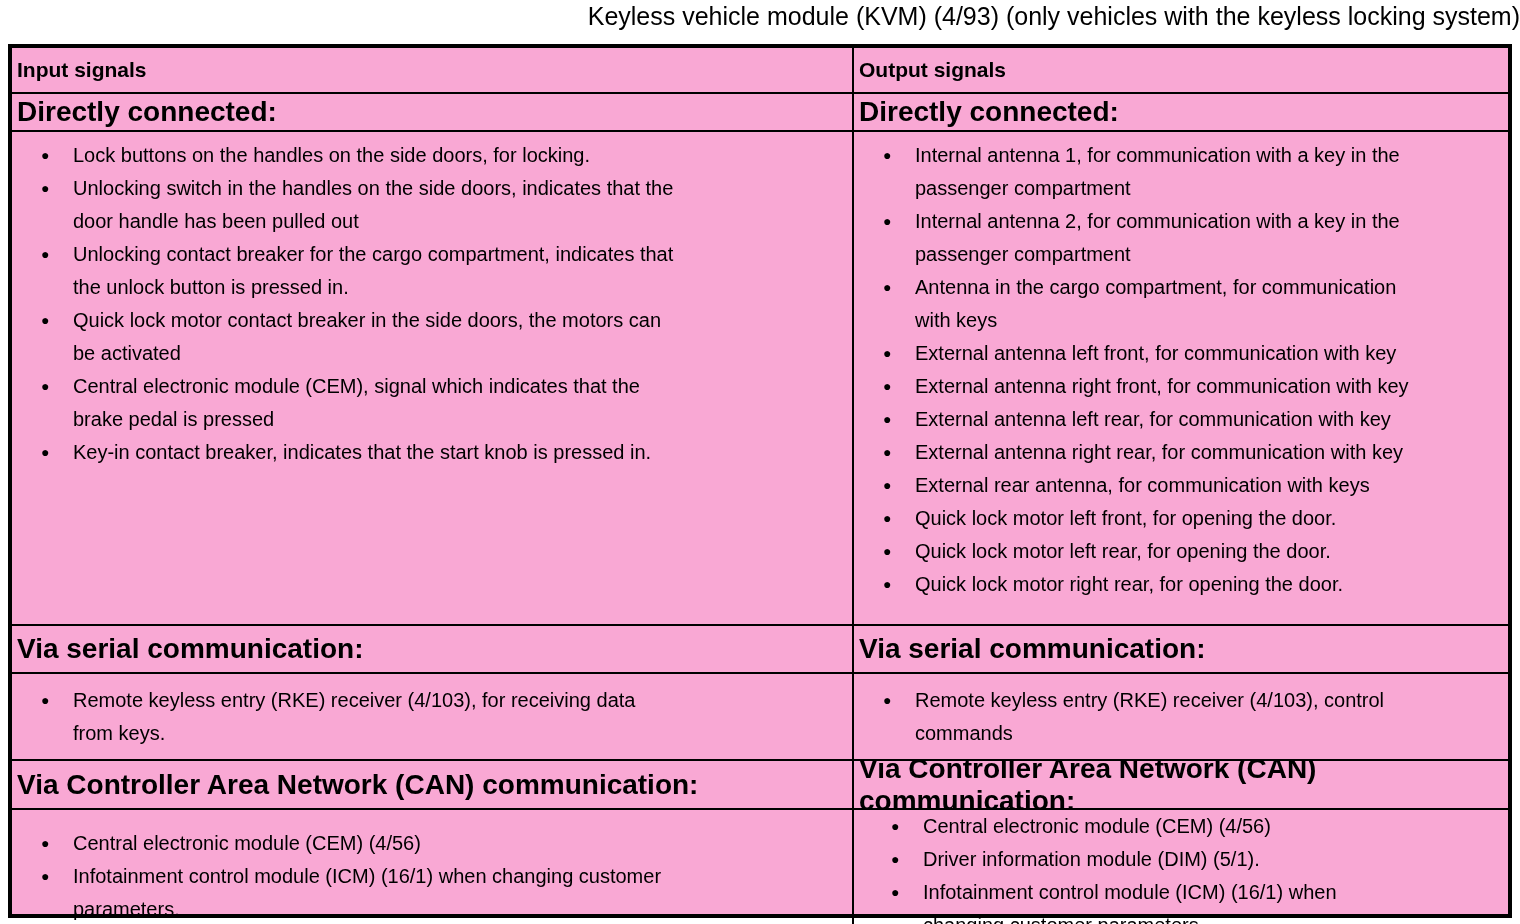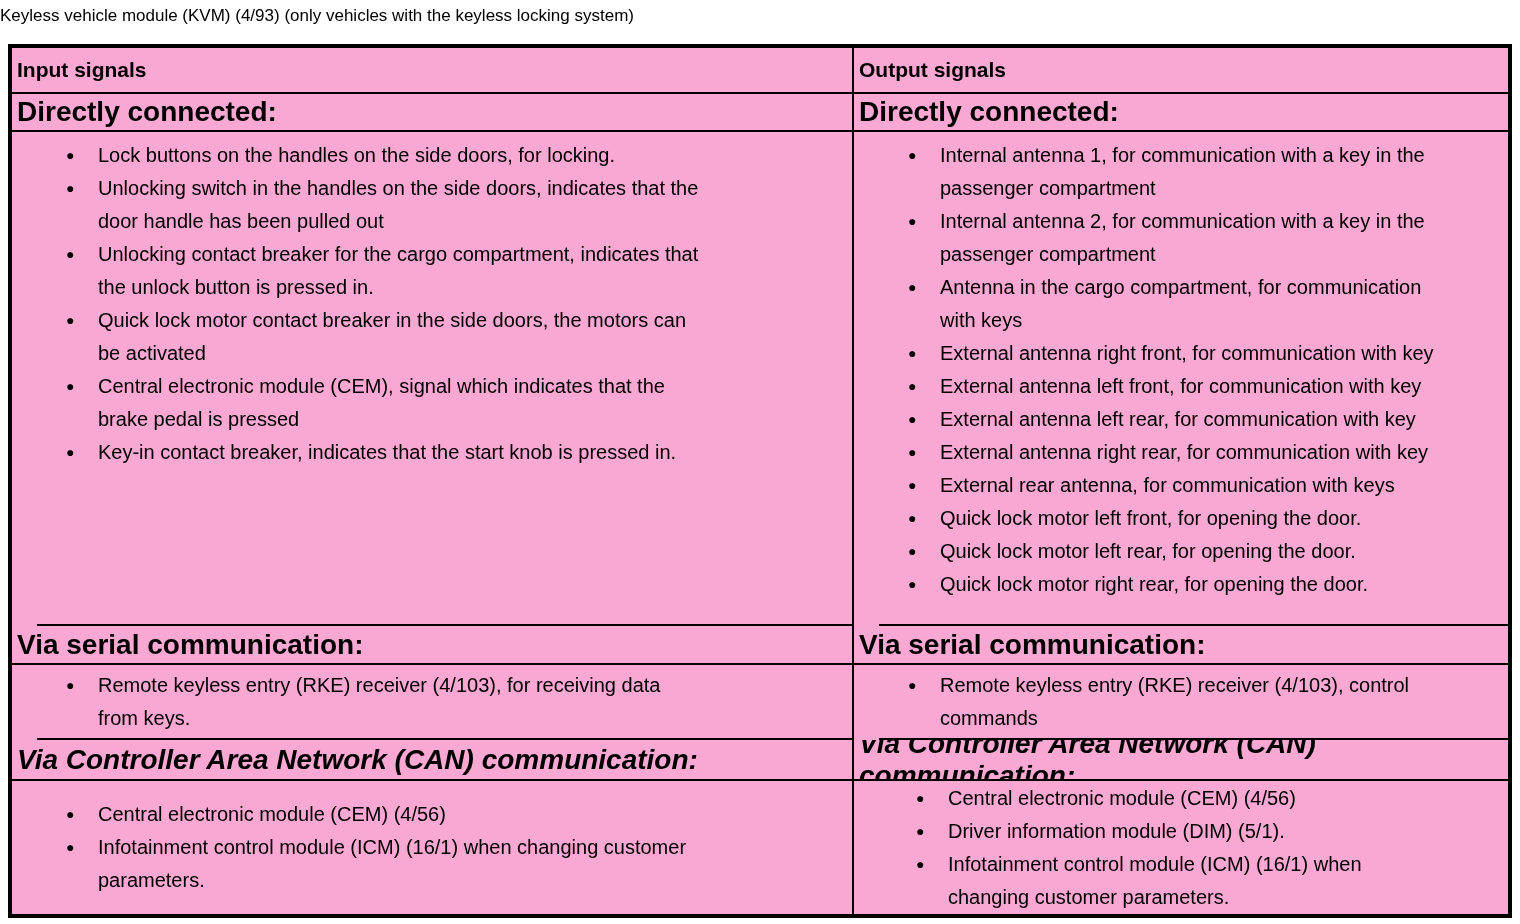--- a/index.html
+++ b/index.html
@@ -17,22 +17,22 @@
     width: 1520px;
     height: 924px;
     background: #ffffff;
     overflow: hidden;
   }
   .doc-title {
     position: absolute;
     top: 3px;
     left: 0;
     width: 100%;
-    text-align: left;
-    font-size: 17px;
+    text-align: right;
+    font-size: 25px;
     line-height: 26px;
     font-weight: normal;
   }
   .kvm-table {
     position: absolute;
     left: 8px;
     top: 44px;
     width: 1496px;
     height: 866px;
     border: 4px solid #000000;
@@ -49,38 +49,37 @@
   .t-row > .cell {
     border-right: 2px solid #000000;
     border-bottom: 2px solid #000000;
     overflow: hidden;
   }
   .t-row > .cell:last-child { border-right: none; }
   .t-row.last > .cell { border-bottom: none; }
   .h46 { height: 46px; }
   .h38 { height: 38px; }
   .h494 { height: 494px; }
-  .h40 { height: 39px; }
-  .h75 { height: 75px; }
-  .h41 { height: 41px; font-style: italic; }
+  .h40 { height: 48px; }
+  .h75 { height: 87px; }
+  .h41 { height: 49px; }
   .label-cell {
     display: flex;
     align-items: center;
     font-weight: bold;
     font-size: 28px;
     padding-left: 5px;
   }
   .col-head {
     font-size: 21px;
   }
   .list-cell {
     display: flex;
     align-items: flex-start;
     padding-top: 7px;
-    margin-left: 25px;
   }
   .list-cell.vcenter {
     align-items: center;
     padding-top: 0;
   }
   ul.signal-list {
     list-style: none;
     margin: 0;
     padding: 0 6px 0 28px;
   }
@@ -135,22 +134,22 @@
           </ul>
       </div>
       <div class="cell list-cell">
         <ul class="signal-list">
             <li>Internal antenna 1, for communication with a key in the
 passenger compartment</li>
             <li>Internal antenna 2, for communication with a key in the
 passenger compartment</li>
             <li>Antenna in the cargo compartment, for communication
 with keys</li>
+            <li>External antenna left front, for communication with key</li>
             <li>External antenna right front, for communication with key</li>
-            <li>External antenna left front, for communication with key</li>
             <li>External antenna left rear, for communication with key</li>
             <li>External antenna right rear, for communication with key</li>
             <li>External rear antenna, for communication with keys</li>
             <li>Quick lock motor left front, for opening the door.</li>
             <li>Quick lock motor left rear, for opening the door.</li>
             <li>Quick lock motor right rear, for opening the door.</li>
           </ul>
       </div>
     </div>
 

